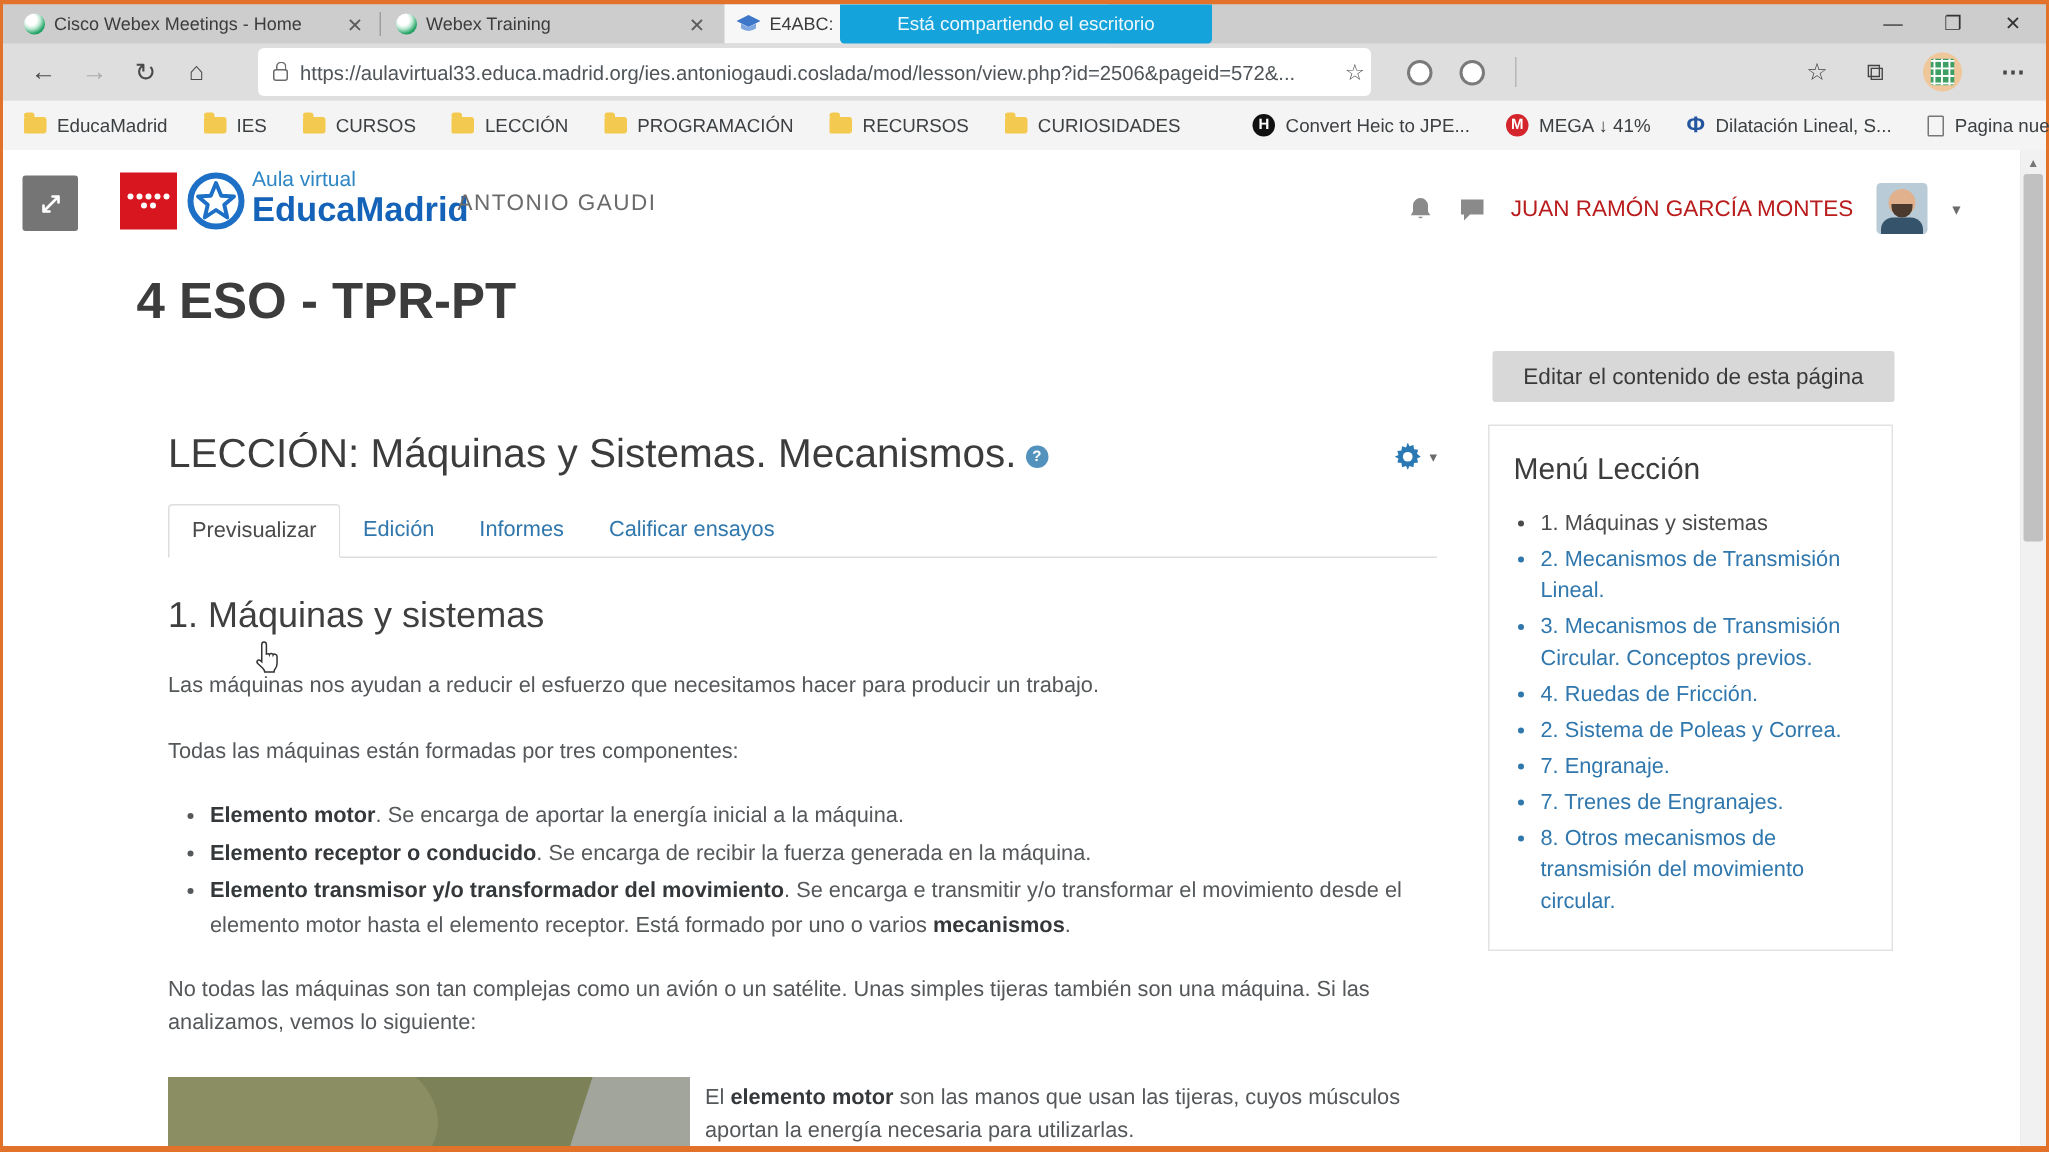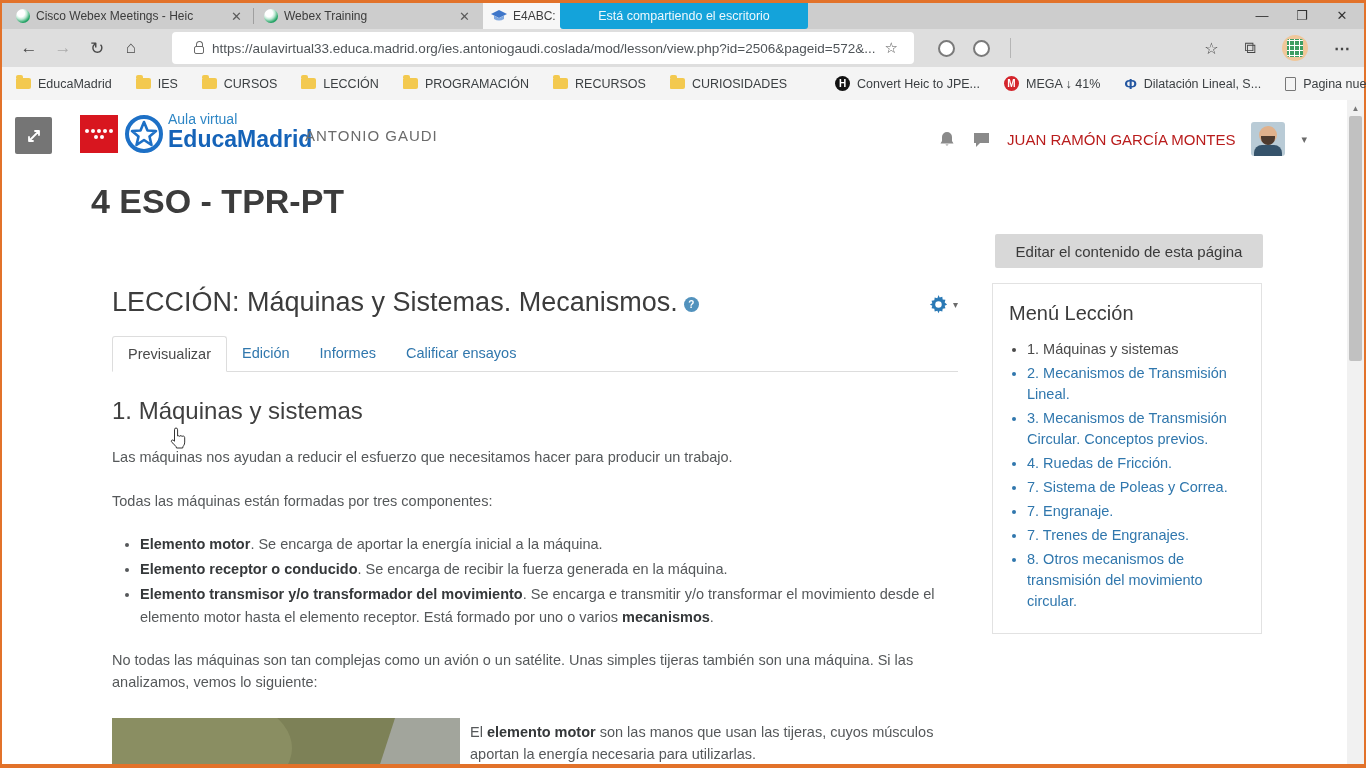--- a/index.html
+++ b/index.html
@@ -22,21 +22,21 @@
   .pill { position:absolute; left:558px; top:0; width:248px; height:26px; background:#14a3da;
     color:#eef8fd; font-size:12.5px; display:flex; align-items:center; justify-content:center;
     border-radius:0 0 3px 3px; z-index:5;text-align:center; }
   .win-controls { position:absolute; right:2px; top:0; height:26px; display:flex; }
   .win-controls span { width:40px; text-align:center; line-height:26px; font-size:13px; color:#333; }
 
   .toolbar { position:relative; height:38px; background:#dedede; display:flex; align-items:center; }
   .navbtn { width:34px; text-align:center; font-size:17px; color:#4a4a4a; }
   .navbtn.disabled { color:#ababab; }
   .urlbox { display:flex; align-items:center; width:742px; height:32px; margin-left:24px;
-    background:#ffffff; border-radius:4px; padding:0 16px; }
+    background:#ffffff; border-radius:4px; padding:0 4px; }
   .lock { width:10px; height:8px; border:1.5px solid #6a6a6a; border-radius:2px; position:relative; margin:3px 8px 0 6px; flex:none;}
   .lock:before { content:""; position:absolute; left:1px; top:-6px; width:5px; height:5px;
     border:1.5px solid #6a6a6a; border-bottom:none; border-radius:4px 4px 0 0; }
   .url { font-size:13.5px; color:#4f5458; white-space:nowrap; overflow:hidden; flex:1; }
   .star-add { font-size:15px; color:#555; margin-left:6px; }
   .ext-circle { width:17px; height:17px; border-radius:50%; border:2px solid #7a7a7a; background:#fff; margin-left:24px; }
   .tb-divider { width:1px; height:20px; background:#b5b5b5; margin:0 0 0 20px; }
   .right-icons { position:absolute; right:14px; display:flex; align-items:center; gap:26px; }
   .ric { font-size:16px; color:#444; }
   .calc { width:26px; height:26px; border-radius:50%; background:#f0c79a; display:flex; align-items:center; justify-content:center; }
@@ -127,21 +127,21 @@
   svg.ic { display:block; }
 </style>
 </head>
 <body>
 
 <div class="frame">
 
   <div class="tabstrip">
     <div class="tab" style="left:6px; width:246px;">
       <span class="webex-ball"></span>
-      <span class="tab-label">Cisco Webex Meetings - Heic</span>
+      <span class="tab-label">Cisco Webex Meetings - Home</span>
       <span class="tab-close">✕</span>
       <span class="sep"></span>
     </div>
     <div class="tab" style="left:254px; width:226px;">
       <span class="webex-ball"></span>
       <span class="tab-label">Webex Training</span>
       <span class="tab-close">✕</span>
     </div>
     <div class="tab active" style="left:481px; width:256px;">
       <svg class="ic" width="16" height="14" viewBox="0 0 16 14">
@@ -323,21 +323,21 @@
       </div>
     </div>
 
     <div class="menu-card">
       <h4>Menú Lección</h4>
       <ul>
         <li class="current">1. Máquinas y sistemas</li>
         <li>2. Mecanismos de Transmisión Lineal.</li>
         <li>3. Mecanismos de Transmisión Circular. Conceptos previos.</li>
         <li>4. Ruedas de Fricción.</li>
-        <li>7. Sistema de Poleas y Correa.</li>
+        <li>2. Sistema de Poleas y Correa.</li>
         <li>7. Engranaje.</li>
         <li>7. Trenes de Engranajes.</li>
         <li>8. Otros mecanismos de transmisión del movimiento circular.</li>
       </ul>
     </div>
 
     <svg class="cursor-ptr ic" width="18" height="22" viewBox="0 0 18 22">
       <path d="M6 1 q1.6 0 1.6 1.8 V9 l1-.2 q.8-.2 1 .6 q.3-.9 1.4-.7 q1 .2 1.1 .9 q.4-.8 1.4-.5 q1.2 .3 1.2 1.6 v4.4 q0 2.2-1 3.4 q-1 1.2-1 2.5 H6.5 q0-1.2-1.6-2.8 L2 15.5 q-1.2-1.3-.3-2.2 q.9-.8 2.2 .3 l.6 .6 V2.8 Q4.5 1 6 1 Z" fill="#fff" stroke="#333" stroke-width="1"></path>
     </svg>
 

